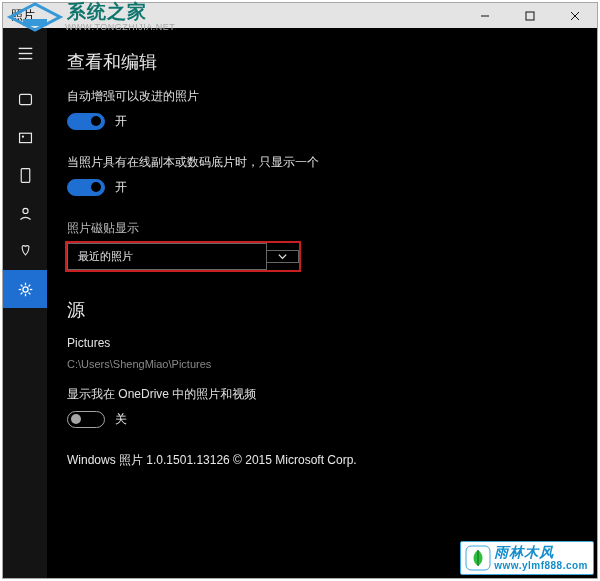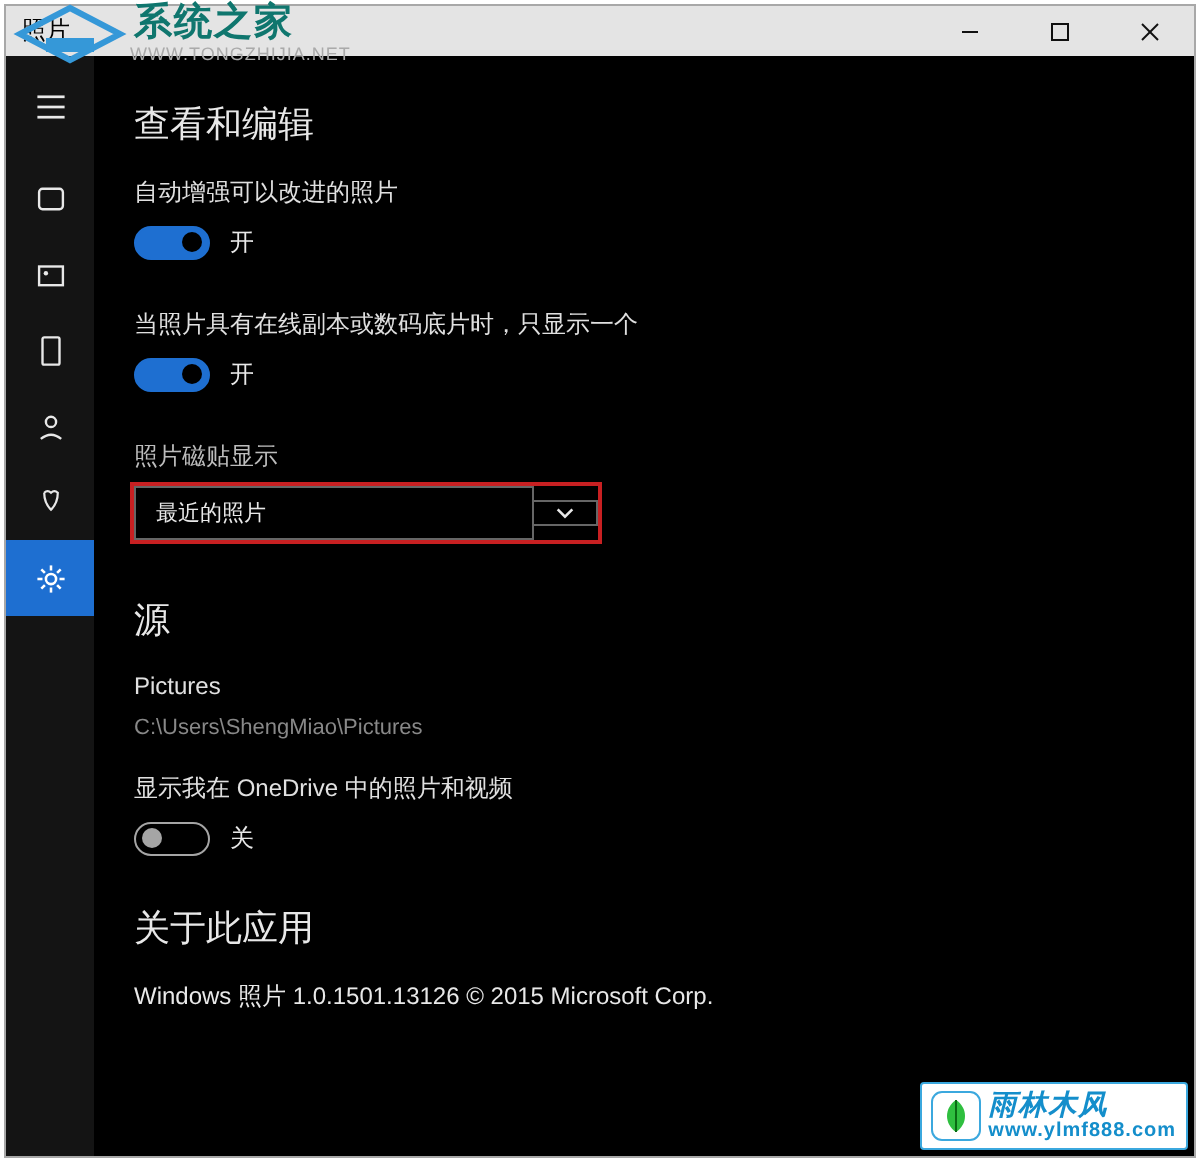--- a/index.html
+++ b/index.html
@@ -177,21 +177,20 @@
       <div class="setting-label">Pictures</div>
       <div class="path">C:\Users\ShengMiao\Pictures</div>
       <div class="setting-label">显示我在 OneDrive 中的照片和视频</div>
       <div class="toggle-row">
         <div class="toggle off">
             <div class="knob"></div>
           </div>
         <span class="toggle-text">关</span>
       </div>
 
-      <div class="section-h">关于此应用</div>
       <div class="about-ver">Windows 照片 1.0.1501.13126 © 2015 Microsoft Corp.</div>
 
     </div>
   </div>
 </div>
 
 <div class="watermark-bottom">
   <svg class="leaf" viewBox="0 0 26 26">
       <rect x="1" y="1" width="24" height="24" rx="5" fill="#fff" stroke="#3ba8de" stroke-width="1"></rect>
       <path d="M13 5 C7 9 7 17 13 21 C19 17 19 9 13 5 Z" fill="#2fbf3f"></path>

